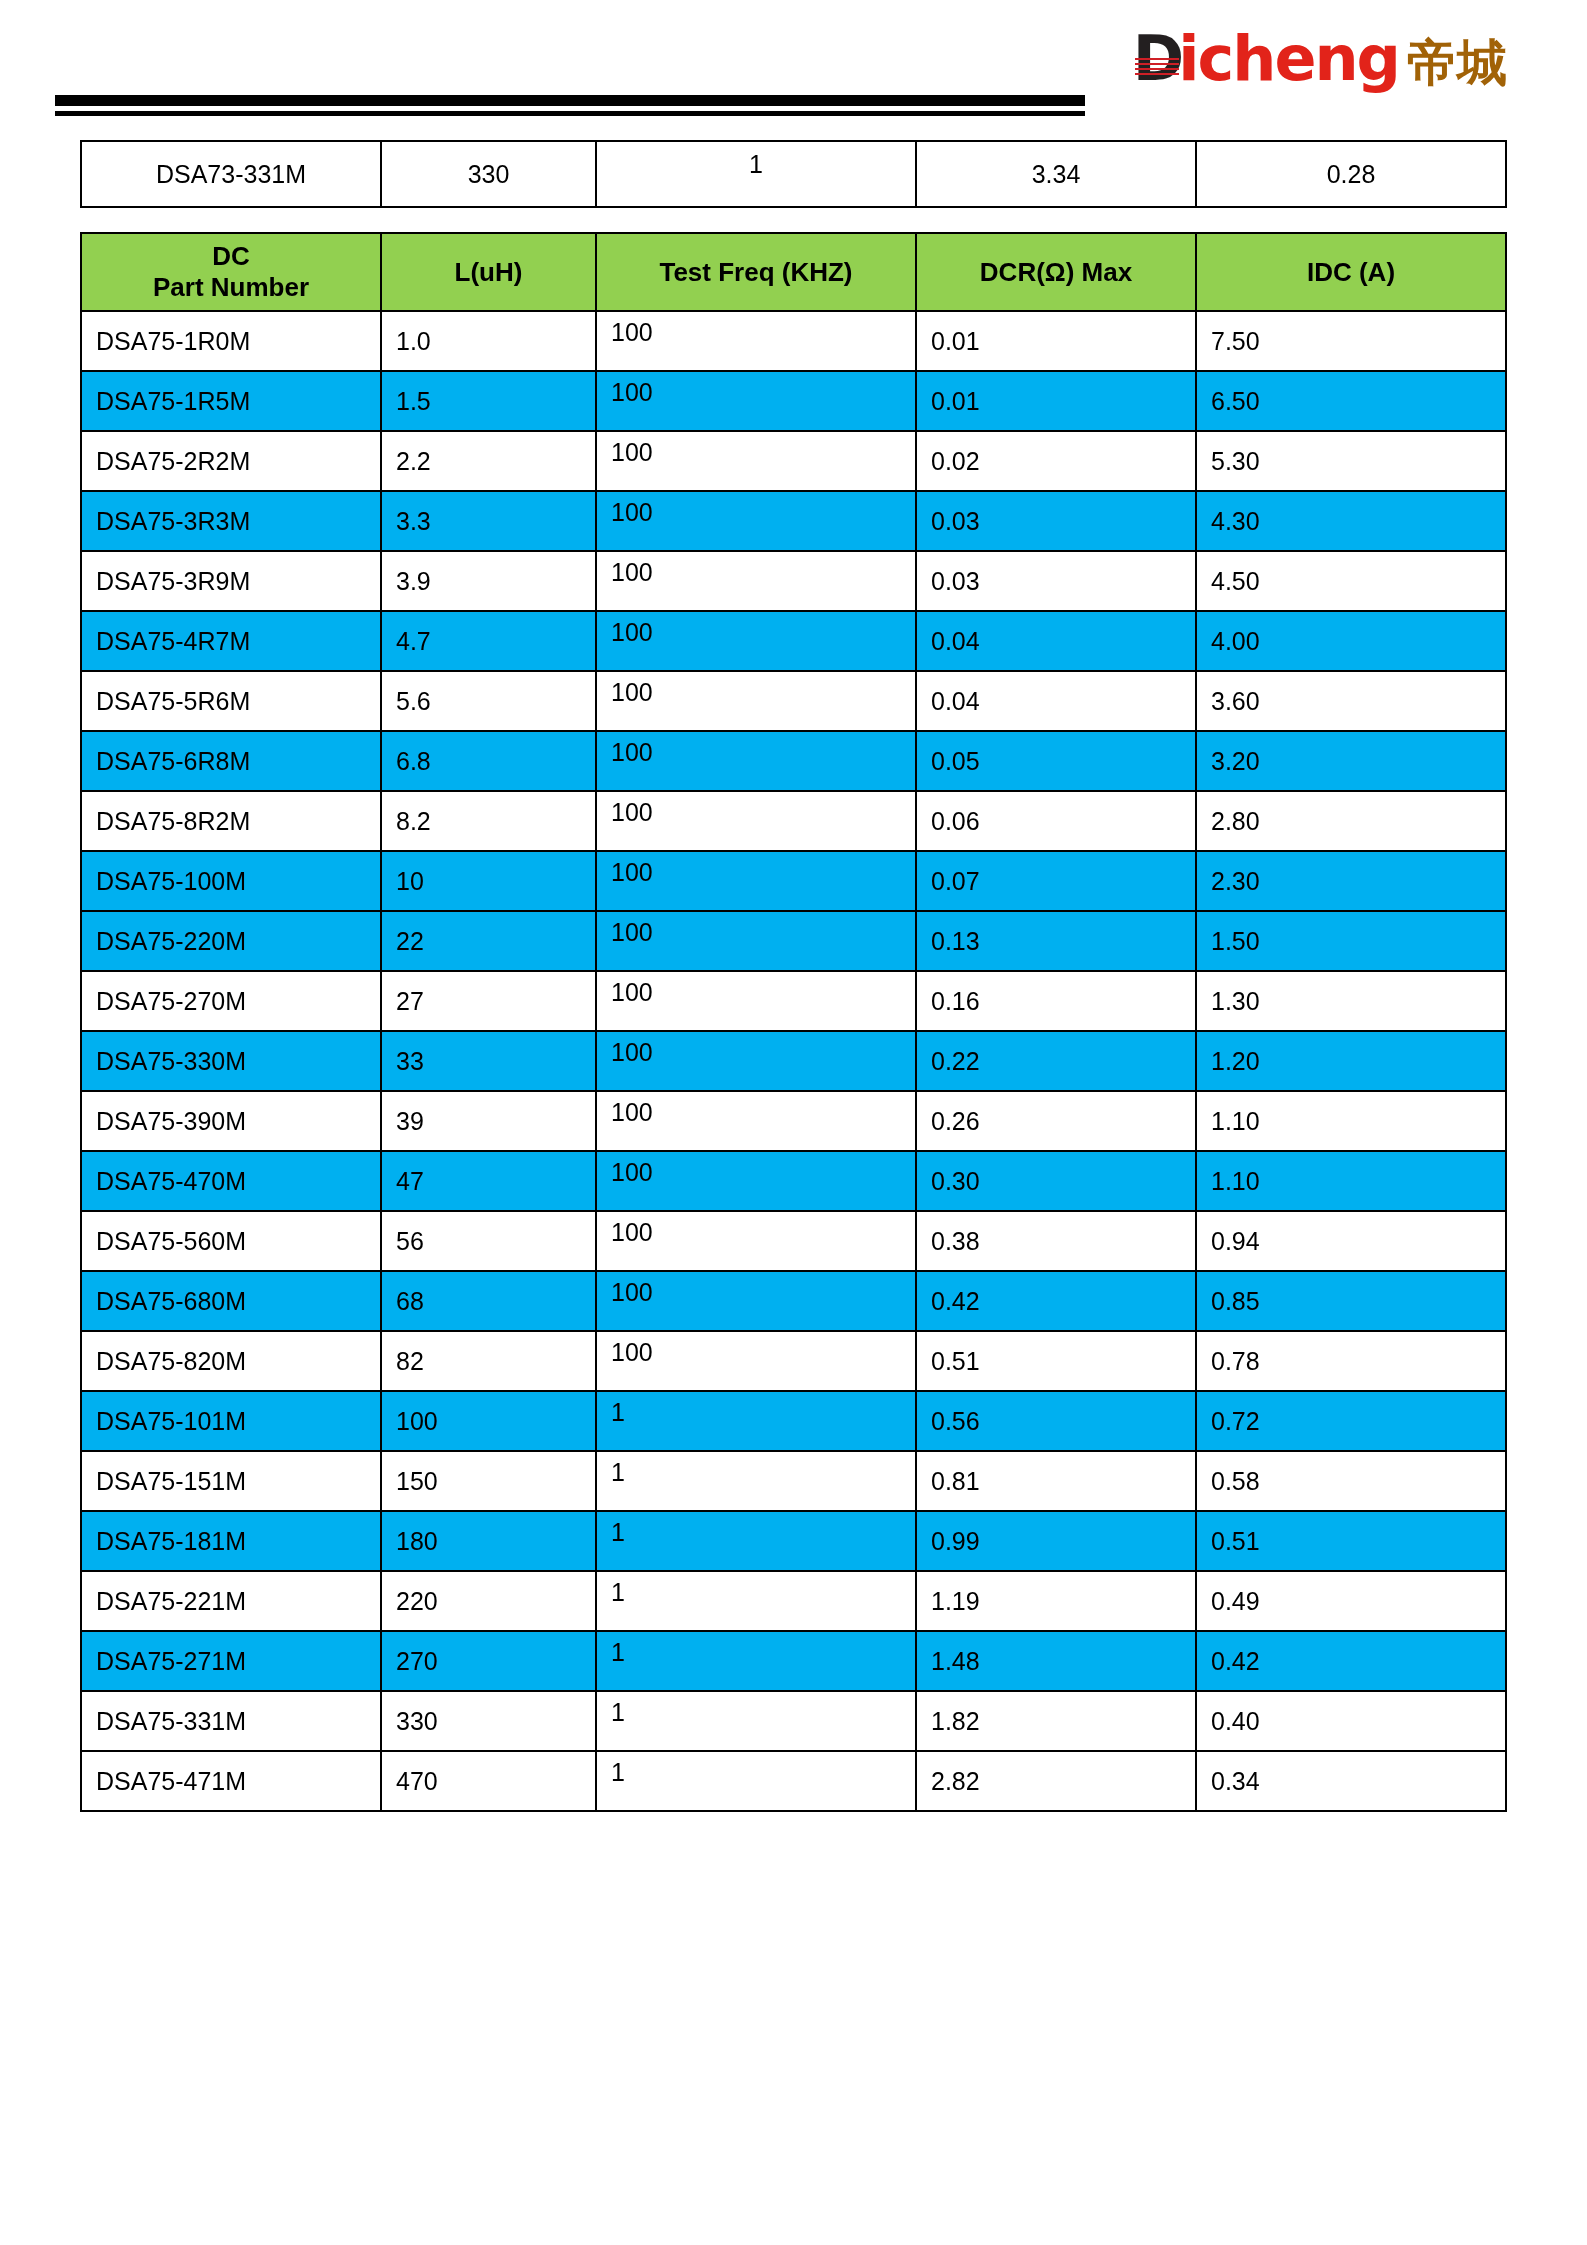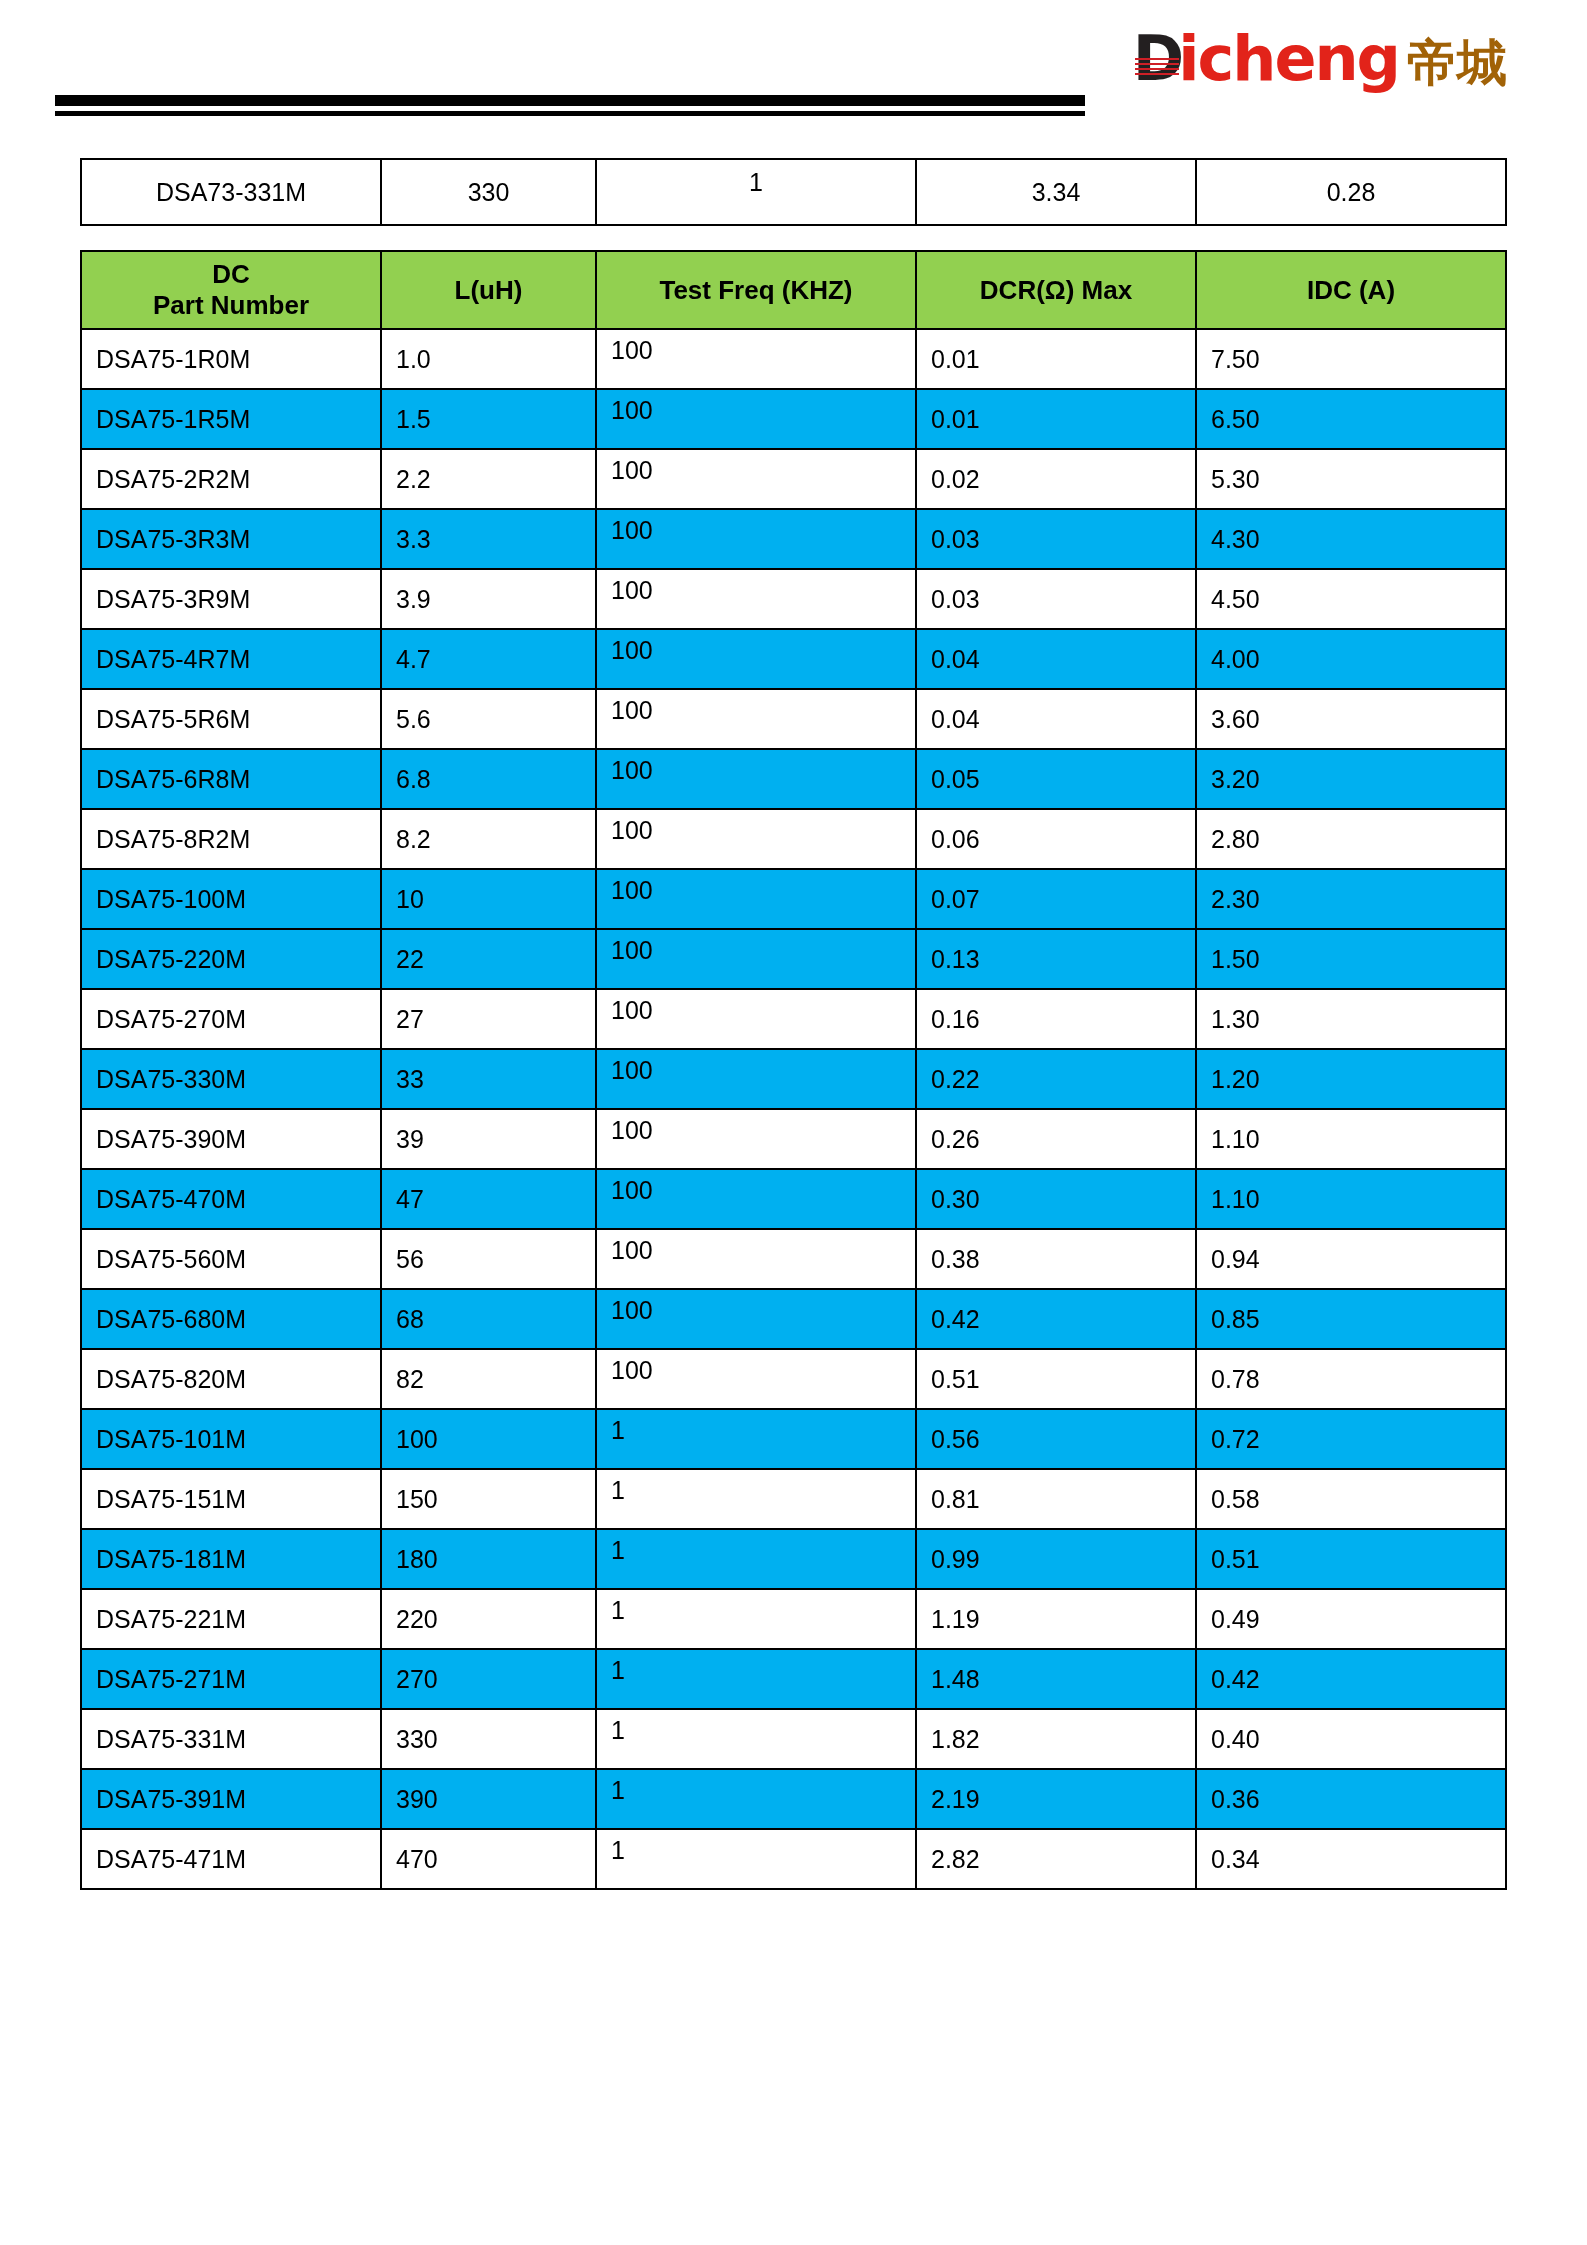--- a/index.html
+++ b/index.html
@@ -112,21 +112,21 @@
   }
 
   
   col.c-pn   { width: 300px; }
   col.c-l    { width: 215px; }
   col.c-tf   { width: 320px; }
   col.c-dcr  { width: 280px; }
   col.c-idc  { width: 310px; }
 
   
-  .top-table { margin-top: 40px; }
+  .top-table { margin-top: 22px; }
   .top-table td {
     height: 66px;
     text-align: center;
     vertical-align: middle;
   }
   .top-table td.tf {
     vertical-align: top;
     padding-top: 8px;
   }
 
@@ -386,27 +386,20 @@
           <td>1.48</td>
           <td>0.42</td>
         </tr>
         <tr class="plain">
           <td>DSA75-331M</td>
           <td>330</td>
           <td class="tf">1</td>
           <td>1.82</td>
           <td>0.40</td>
         </tr>
-        <tr class="alt">
-          <td>DSA75-391M</td>
-          <td>390</td>
-          <td class="tf">1</td>
-          <td>2.19</td>
-          <td>0.36</td>
-        </tr>
         <tr class="plain">
           <td>DSA75-471M</td>
           <td>470</td>
           <td class="tf">1</td>
           <td>2.82</td>
           <td>0.34</td>
         </tr>
       </tbody>
   </table>
 

